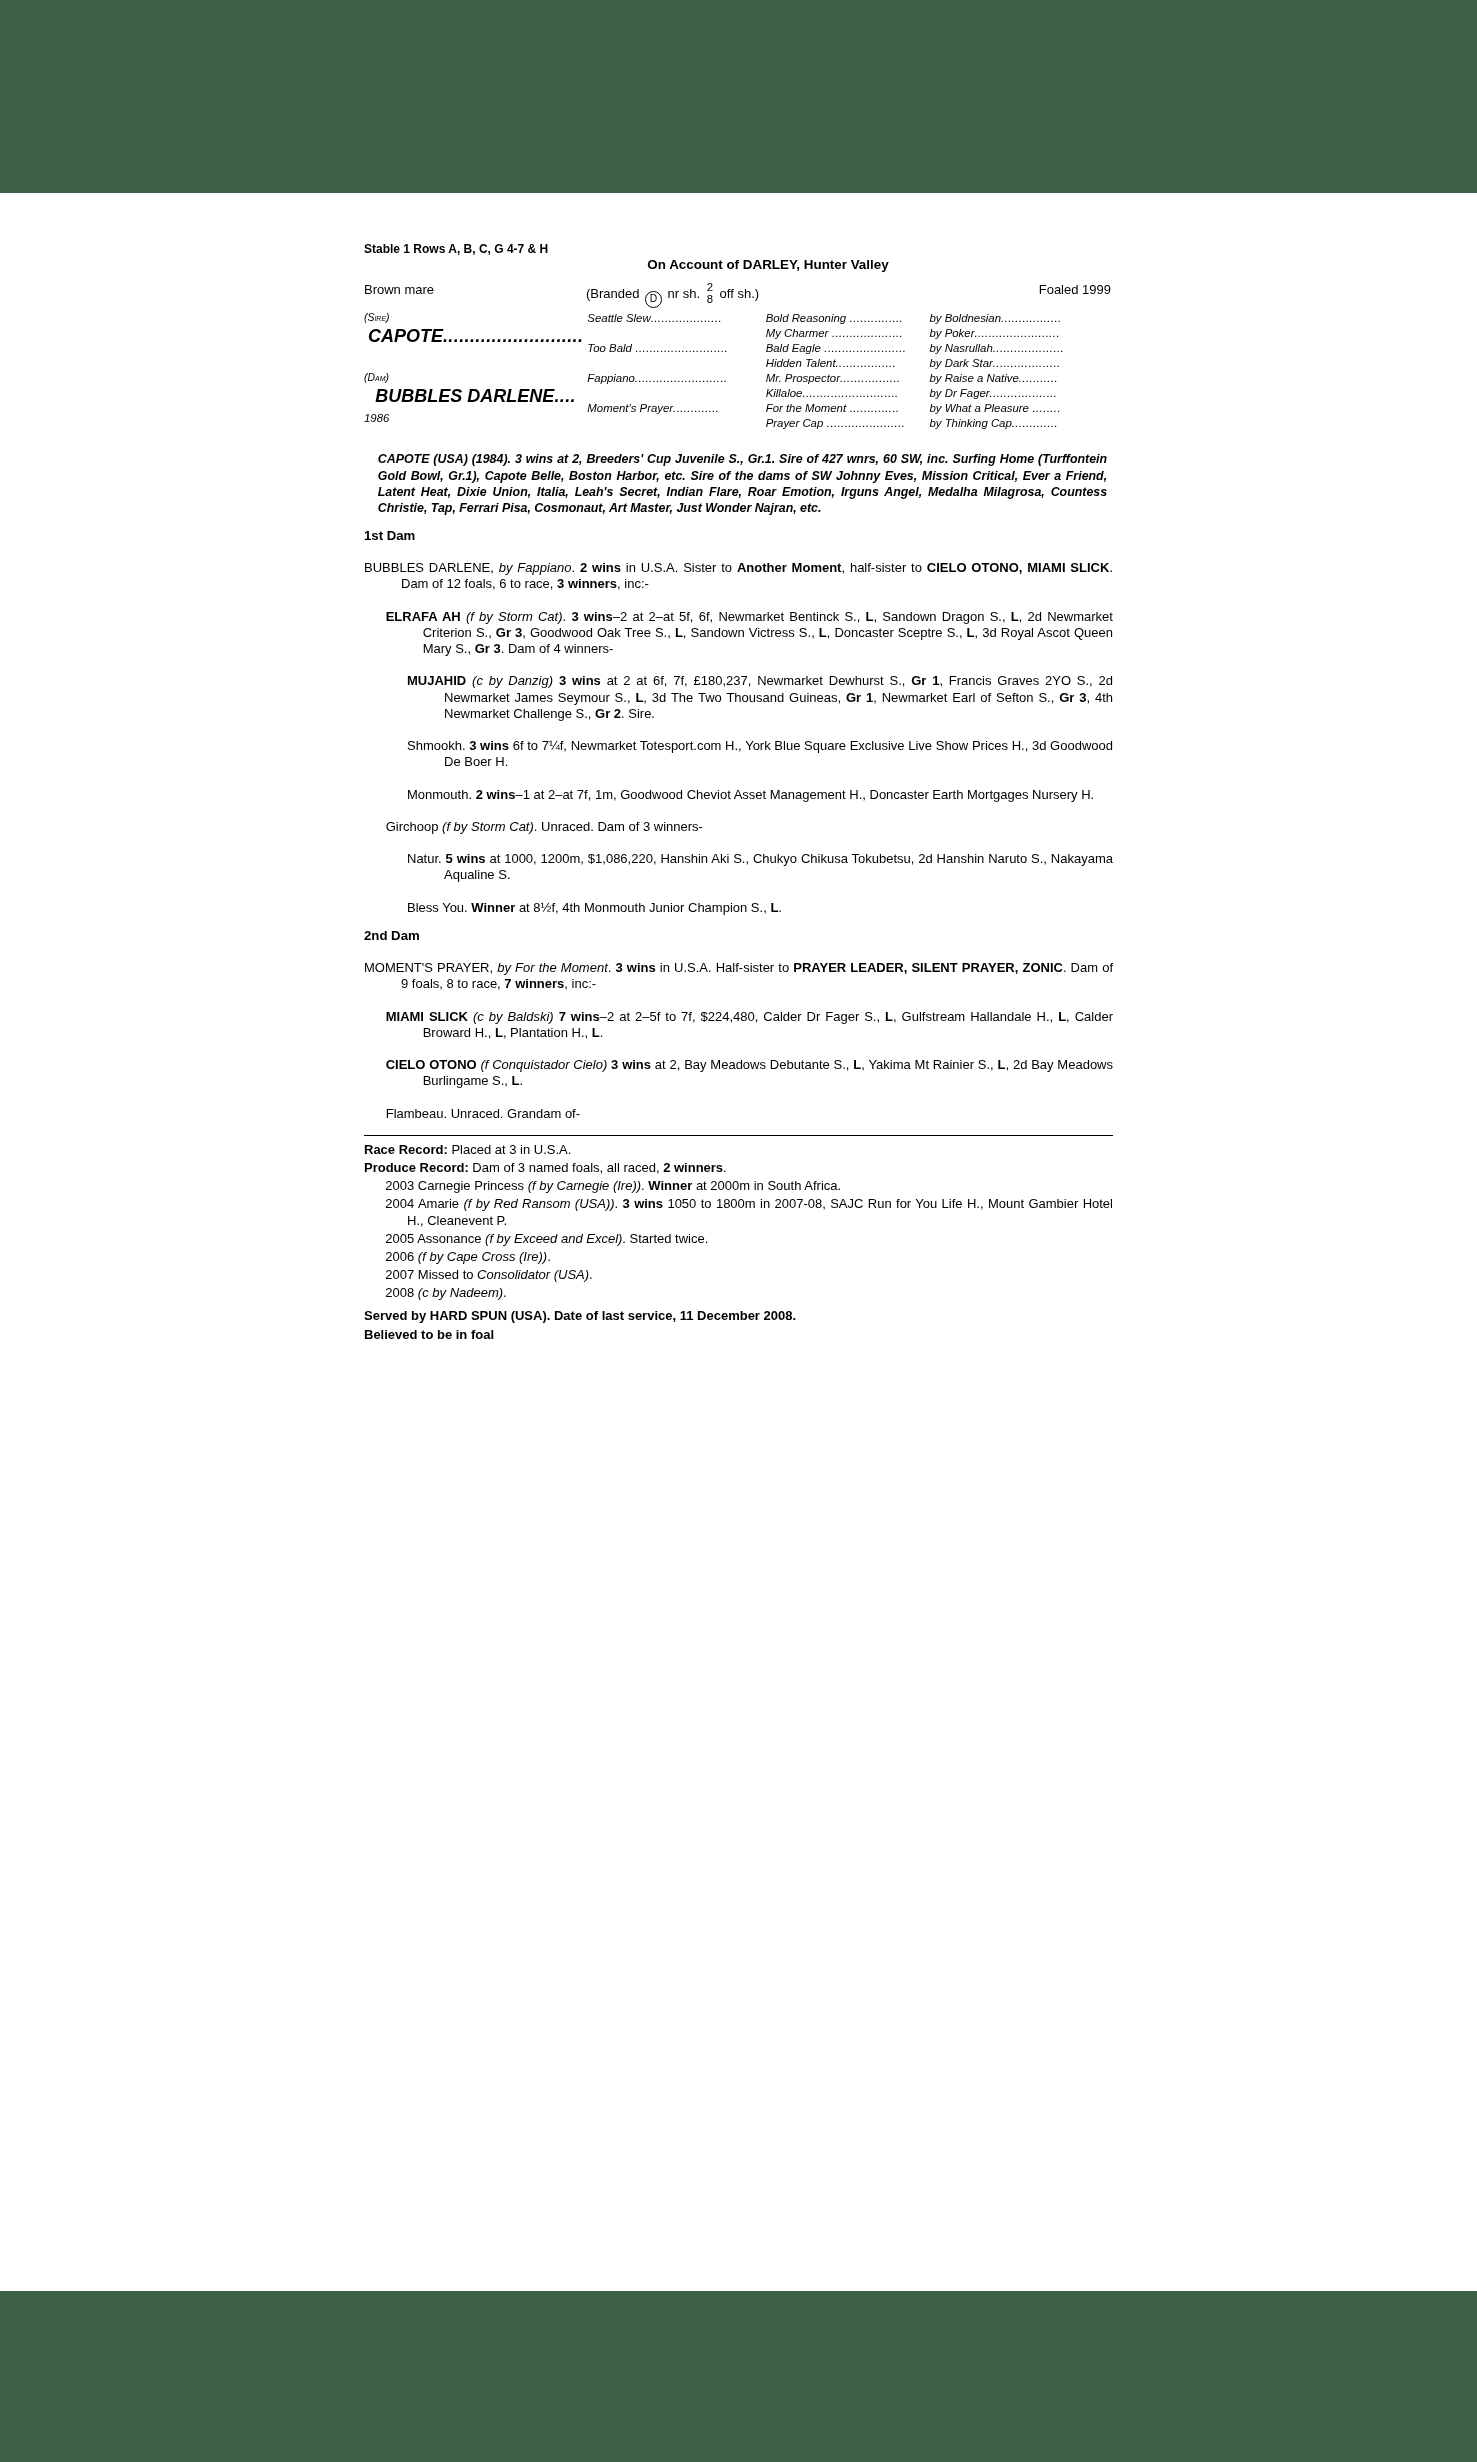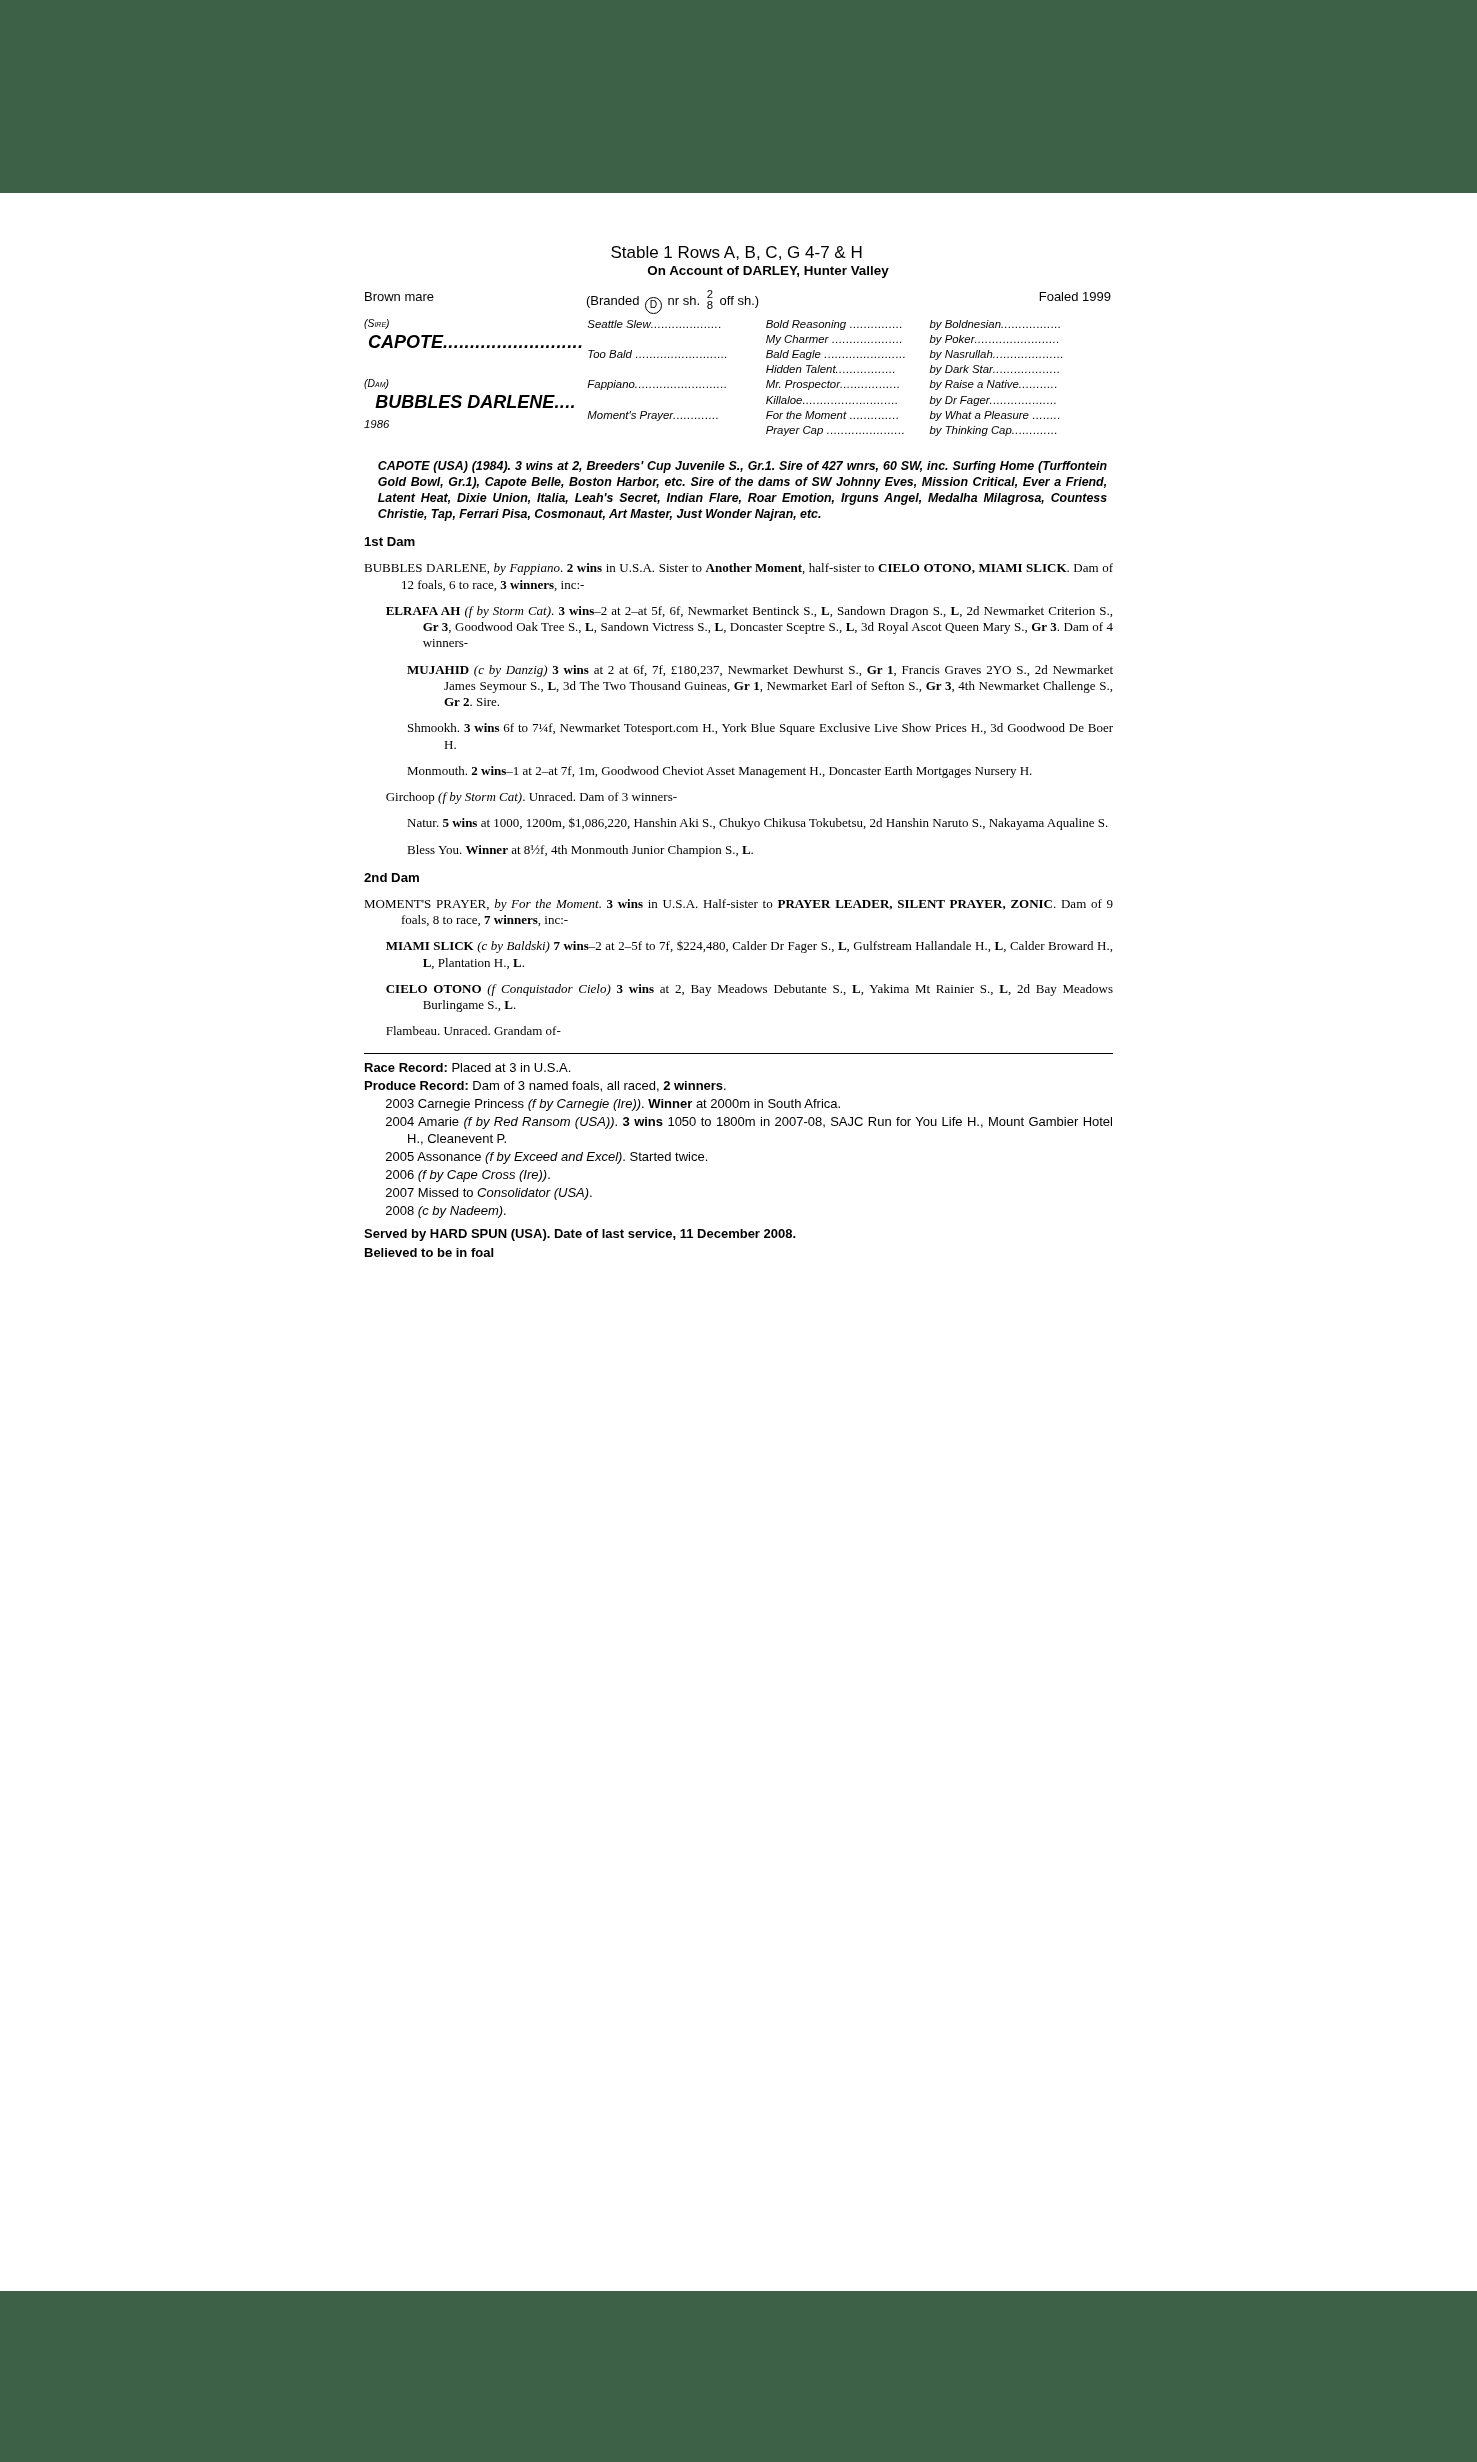--- a/index.html
+++ b/index.html
@@ -28,23 +28,23 @@
     font-size: 13px;
     color: #000;
     line-height: 1.24;
   }
   .b { font-weight: bold; }
   .i { font-style: italic; }
   .sc { font-variant: small-caps; }
 
   
   .hdr-line1 {
-    font-weight: normal;
-    font-size: 17px;
-    text-align: center;
+    font-weight: bold;
+    font-size: 12px;
+    text-align: left;
     padding-right: 3.9px;
   }
   .hdr-line2 {
     font-weight: bold;
     font-size: 13.4px;
     text-align: center;
     padding-left: 59px;
   }
   .title-row {
     position: relative;
@@ -136,22 +136,21 @@
     font-size: 13.2px;
     margin-top: 11.8px;
   }
   .lvl0 { margin-left: 0px; }
   .lvl1 { margin-left: 21.7px; }
   .lvl2 { margin-left: 43px; }
   .para {
     text-align: justify;
     font-size: 13px;
     line-height: 1.25;
-    margin-top: 10px;
-    font-family: Liberation Serif, serif;
+    margin-top: 16px;
   }
   .hang1 { padding-left: 37px; }
 
   hr.rule {
     border: none;
     border-top: 1.1px solid #000;
     margin: 12.8px 0 6.9px 0;
   }
 
   .tail { font-size: 13px; line-height: 1.3; }

